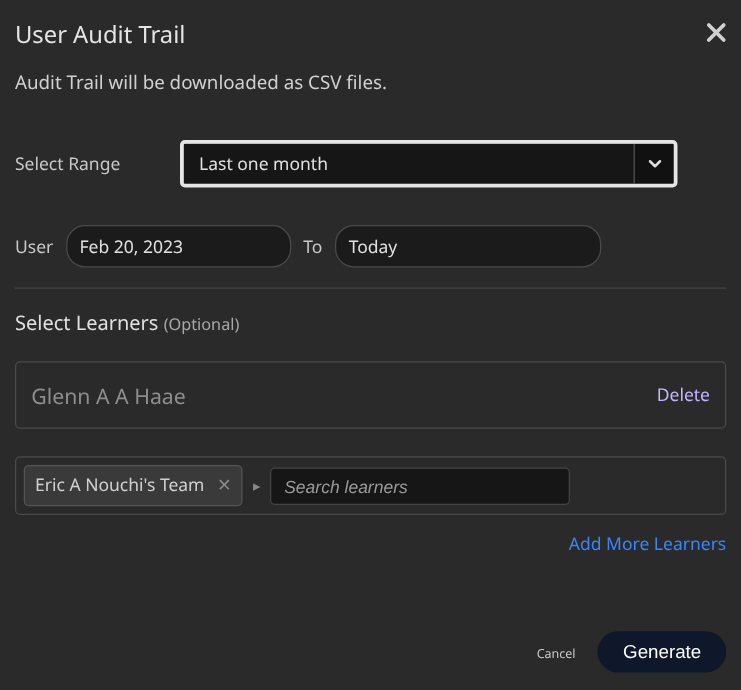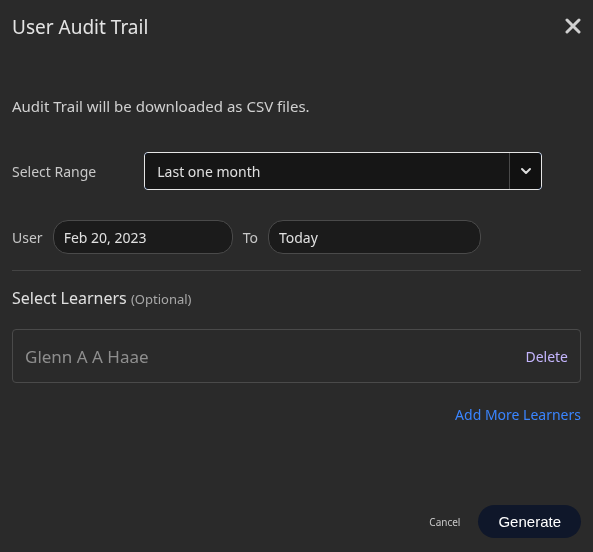--- a/index.html
+++ b/index.html
@@ -6,33 +6,33 @@
   body {
     width: 593px;
     height: 552px;
     background: #2a2a2a;
     color: #d0d0d0;
     font-family: "Segoe UI", -apple-system, system-ui, sans-serif;
     font-size: 14px;
     overflow: hidden;
   }
   .modal { padding: 14px 12px 14px 12px; height: 100%; display: flex; flex-direction: column; }
-  .header { display: flex; align-items: center; justify-content: space-between; margin-bottom: 56px; }
+  .header { display: flex; align-items: center; justify-content: space-between; margin-bottom: 16px; }
   .title { font-size: 19px; font-weight: 400; color: #e4e4e4; }
   .close-btn { cursor: pointer; color: #d0d0d0; font-size: 20px; line-height: 1; }
   .info-text { font-size: 15px; color: #d0d0d0; margin-bottom: 36px; }
   .row { display: flex; align-items: center; }
   .select-range-row { margin-bottom: 30px; gap: 48px; }
   .label { color: #c8c8c8; font-size: 14px; }
   .select-control {
     flex: 1;
     display: flex;
     align-items: stretch;
     height: 38px;
-    border: 1px solid #e5e5e5;
+    border: 3px solid #e5e5e5;
     border-radius: 4px;
     overflow: hidden;
     max-width: 398px;
     background: #3b82f6;
   }
   .select-value {
     flex: 1;
     padding: 0 12px;
     display: flex;
     align-items: center;
@@ -168,20 +168,28 @@
   <div class="section-title">
     <span>Select Learners</span>
     <span class="opt">(Optional)</span>
   </div>
 
   <div class="learner-box">
     <div class="learner-name">Glenn A A Haae</div>
     <div class="delete-link">Delete</div>
   </div>
 
+  <div class="learner-search-row">
+    <div class="tag">
+      <span>Eric A Nouchi's Team</span>
+      <span class="tag-remove">✕</span>
+    </div>
+    <span class="bcrumb">▸</span>
+    <input class="search-input" type="text" placeholder="Search learners" style="">
+  </div>
 
   <div class="add-more-row">
     <div class="add-more">Add More Learners</div>
   </div>
 
   <div class="footer">
     <div class="cancel">Cancel</div>
     <button class="generate-btn">Generate</button>
   </div>
 

